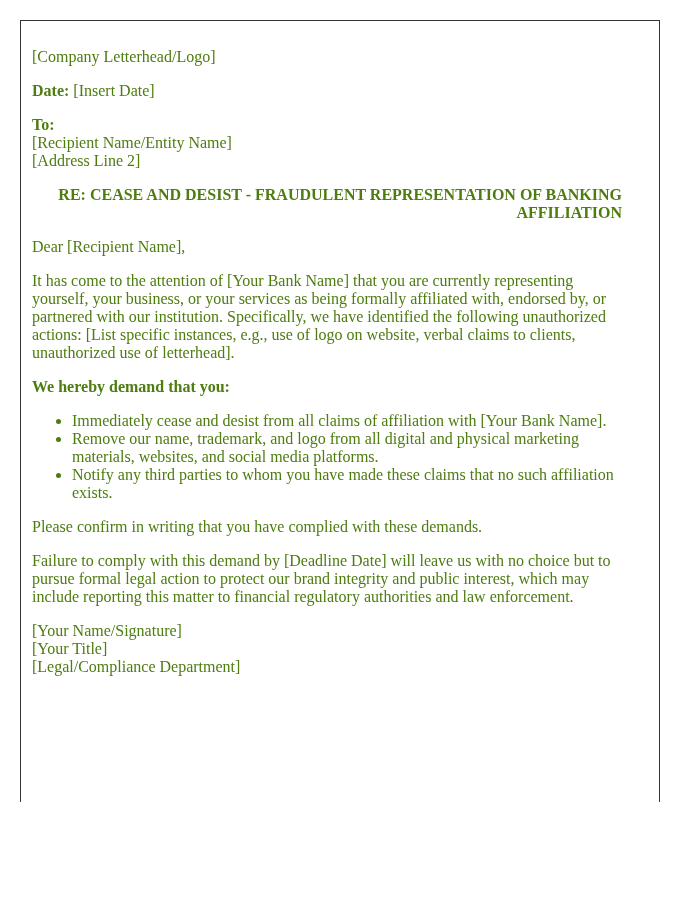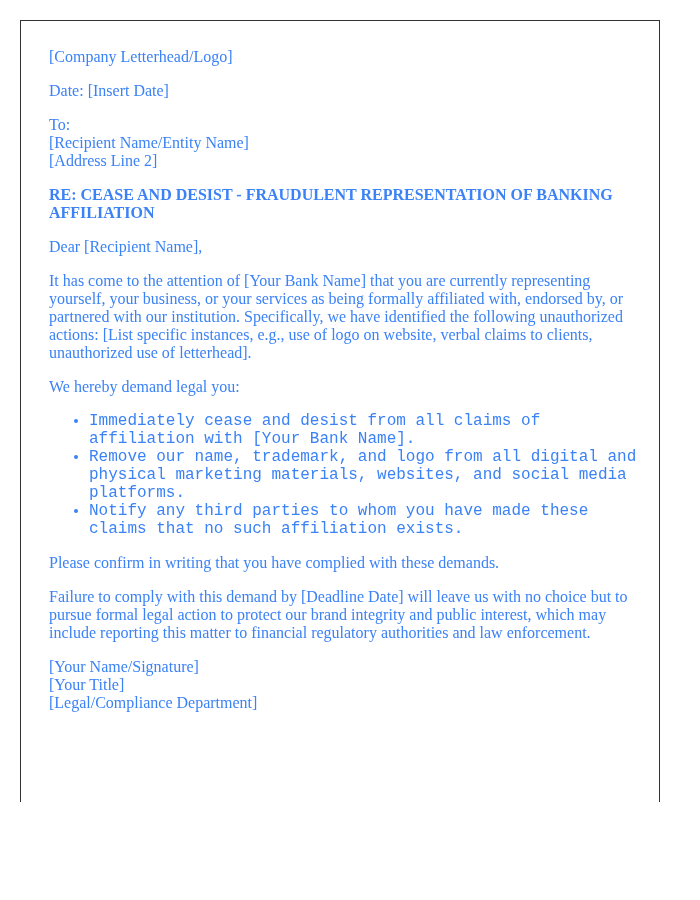--- a/index.html
+++ b/index.html
@@ -10,33 +10,33 @@
       width: 640px;
       height: 782px;
       border: 1px solid #333333;
       border-bottom: none;
       box-sizing: border-box;
       overflow: hidden;
       background: #ffffff;
     }
     .content {
       position: absolute;
-      left: 28px; top: 27px;
+      left: 11px; top: 27px;
       width: 590px;
       font-family: "Liberation Serif", "DejaVu Serif", serif;
       font-size: 16px;
       line-height: 18px;
-      color: #3b82f6;
+      color: #4d7c0f;
     }
     p { margin: 0 0 16px 0; }
     .block { margin: 0 0 16px 0; }
     .line { display: block; }
-    .bold { font-weight: normal; }
-    .subject { font-weight: bold; margin: 0 0 16px 0; }
-    ul { margin: 12px 0 16px 0; padding-left: 40px; font-family: Liberation Mono, monospace; }
+    .bold { font-weight: bold; }
+    .subject { font-weight: bold; margin: 0 0 16px 0; text-align: right; }
+    ul { margin: 12px 0 16px 0; padding-left: 40px; }
     ul li { margin: 0; padding: 0; }
   </style>
 </head>
 <body>
 
 <div class="page">
   <div class="content">
 
     <p>[Company Letterhead/Logo]</p>
 
@@ -48,21 +48,21 @@
       <span class="line">[Address Line 2]</span>
     </div>
 
     <p class="subject">RE: CEASE AND DESIST - FRAUDULENT REPRESENTATION OF BANKING AFFILIATION</p>
 
     <p>Dear [Recipient Name],</p>
 
     <p>It has come to the attention of [Your Bank Name] that you are currently representing yourself, your business, or your services as being formally affiliated with, endorsed by, or partnered with our institution. Specifically, we have identified the following unauthorized actions: [List specific instances, e.g., use of logo on website, verbal claims to clients, unauthorized use of letterhead].</p>
 
 
-    <p class="bold">We hereby demand legal you:</p>
+    <p class="bold">We hereby demand that you:</p>
 
     <ul>
       <li>Immediately cease and desist from all claims of affiliation with [Your Bank Name].</li>
       <li>Remove our name, trademark, and logo from all digital and physical marketing materials, websites, and social media platforms.</li>
       <li>Notify any third parties to whom you have made these claims that no such affiliation exists.</li>
     </ul>
 
     <p>Please confirm in writing that you have complied with these demands.</p>
 
     <p>Failure to comply with this demand by [Deadline Date] will leave us with no choice but to pursue formal legal action to protect our brand integrity and public interest, which may include reporting this matter to financial regulatory authorities and law enforcement.</p>

